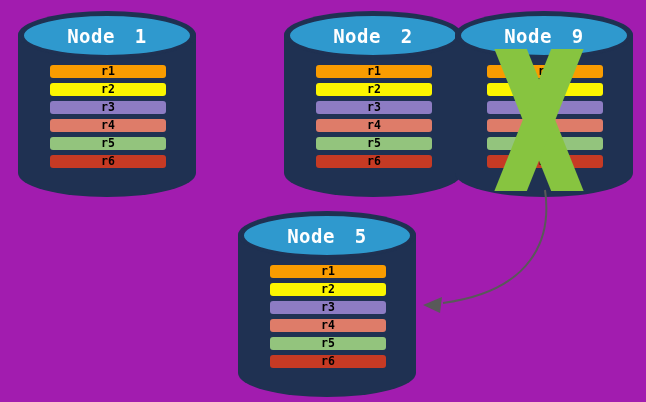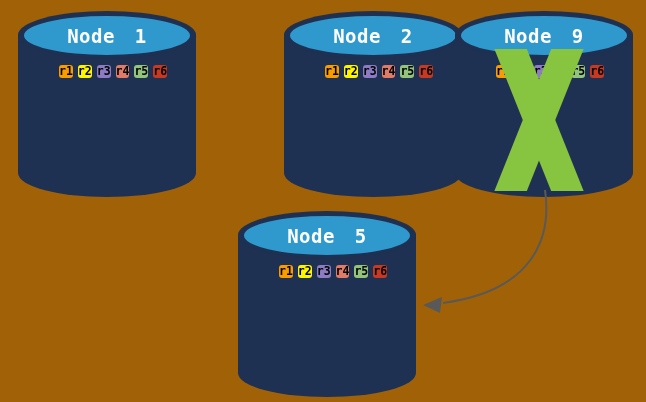--- a/index.html
+++ b/index.html
@@ -1,18 +1,18 @@
 <!DOCTYPE html>
 <html><head>
 <meta charset="utf-8">
 <style>
   html,body { margin:0; padding:0; background:#ffffff; }
   .canvas {
     position:relative; width:646px; height:402px;
-    background:#a16207; overflow:hidden;
+    background:#a21caf; overflow:hidden;
     font-family:"DejaVu Sans Mono","Liberation Mono",monospace;
   }
   .node { position:absolute; width:178px; height:186px; }
   .cyl-bottom {
     position:absolute; left:0; bottom:0; width:178px; height:48px;
     border-radius:50%; background:#1F3152;
   }
   .cyl-body {
     position:absolute; left:0; top:24px; width:178px; height:138px;
     background:#1F3152;
@@ -26,22 +26,22 @@
     border-radius:50%; background:#2F99CE; border:3px solid #1F3152;
     box-sizing:border-box;
   }
   .node-title {
     position:absolute; left:0; top:9px; width:178px; height:32px;
     display:flex; align-items:center; justify-content:center;
     color:#ffffff; font-size:19px; font-weight:bold; word-spacing:8px;
     letter-spacing:0.5px; white-space:pre;
   }
   .rows {
-    position:absolute; left:41px; top:54px; width:116px;
-    display:flex; flex-direction:row; gap:5px;
+    position:absolute; left:32px; top:54px; width:116px;
+    display:flex; flex-direction:column; gap:5px;
   }
   .row {
     height:13px; line-height:13px; border-radius:3px;
     text-align:center; font-size:11.5px; font-weight:bold; color:#000000;
   }
   .overlay-svg {
     position:absolute; left:0; top:0; width:646px; height:402px;
     pointer-events:none;
   }
   .x-icon { position:absolute; left:492px; top:49px; width:94px; height:142px; }

